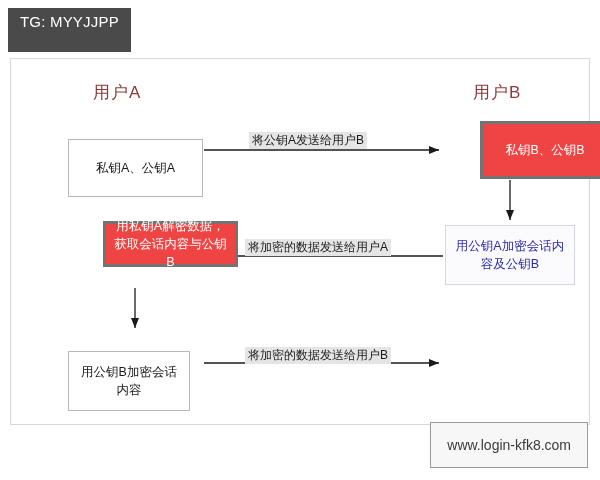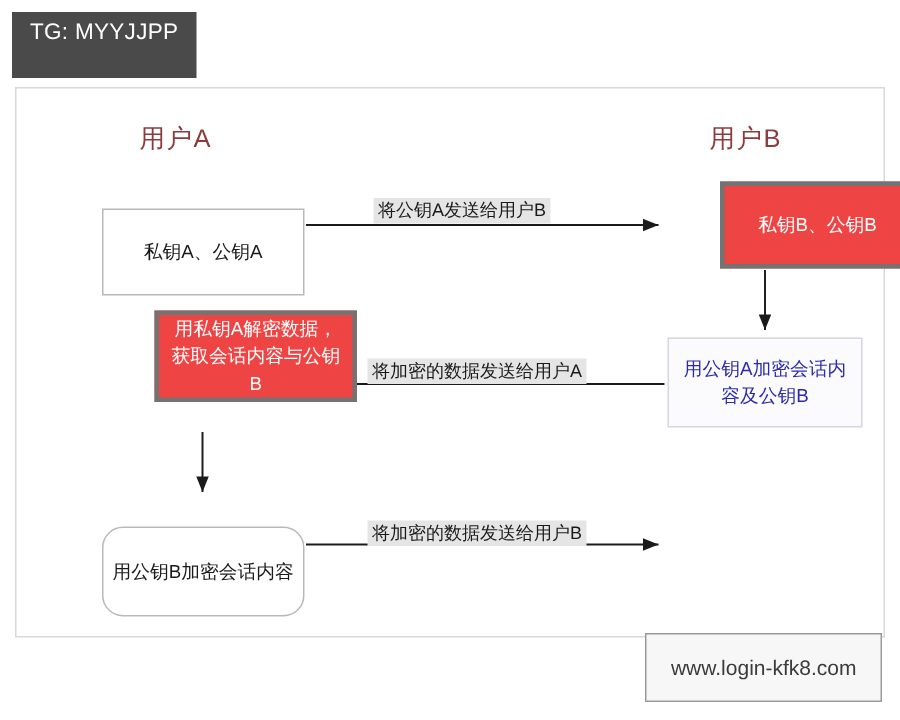--- a/index.html
+++ b/index.html
@@ -80,23 +80,23 @@
     margin-left: 35px;
   }
   .node-light {
     background: #fbfbfd;
     border: 1px solid #d5d5e4;
     color: #2b2bac;
   }
 
   #node-a1 { left: 57px;  top: 62px;  width: 135px; height: 58px; }
   #node-b1 { left: 434px; top: 62px;  width: 130px; height: 58px; }
-  #node-a2 { left: 57px;  top: 148px; width: 135px; height: 61px; }
+  #node-a2 { left: 57px;  top: 162px; width: 135px; height: 46px; }
   #node-b2 { left: 434px; top: 166px; width: 130px; height: 60px; }
-  #node-a3 { left: 57px;  top: 274px; width: 135px; height: 60px; border-radius: 14px; }
+  #node-a3 { left: 57px;  top: 274px; width: 122px; height: 60px; }
   #node-b3 { left: 434px; top: 274px; width: 130px; height: 60px; }
 
   .edge-label {
     position: absolute;
     font-size: 12px;
     color: #1a1a1a;
     white-space: nowrap;
     background: #e5e5e5;
     padding: 0 3px;
   }

